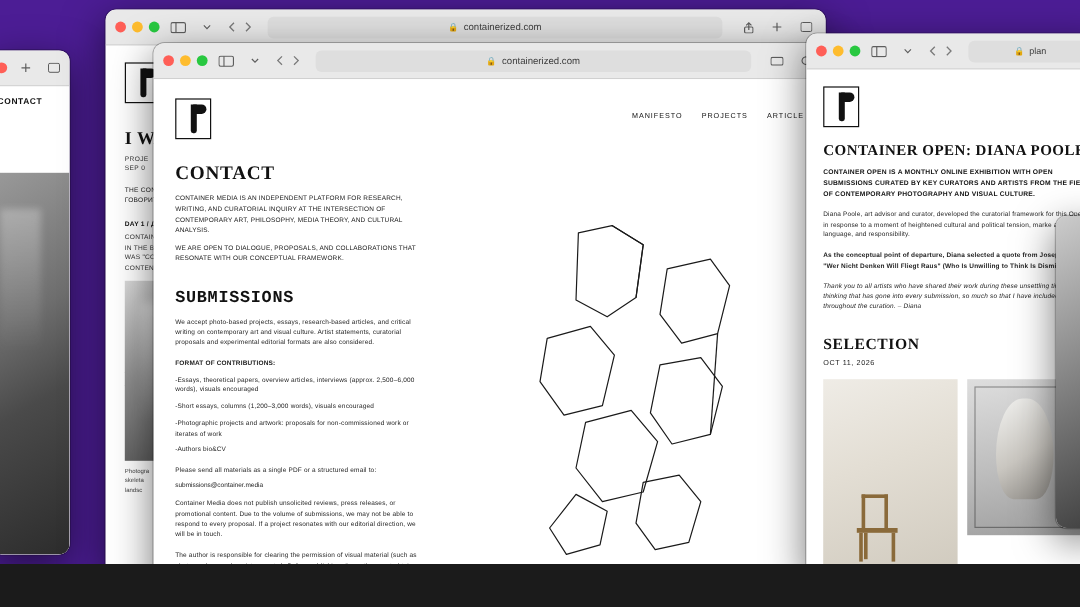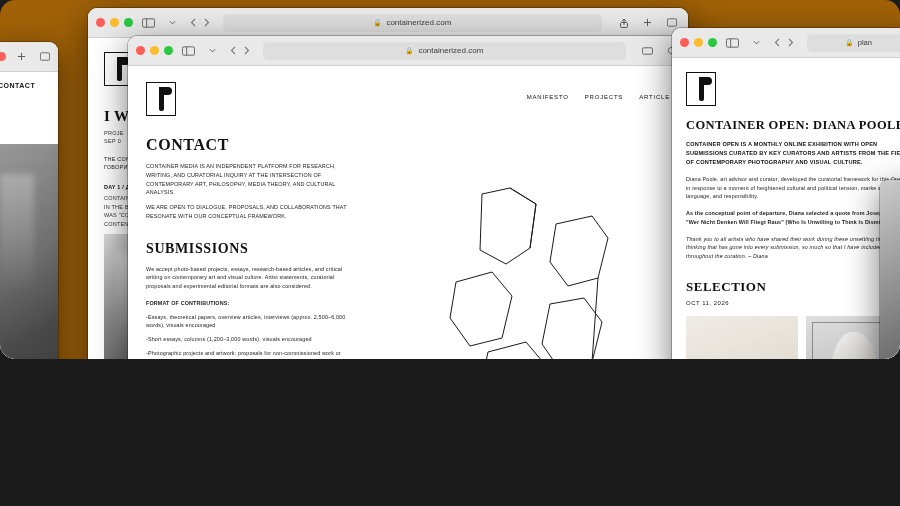--- a/index.html
+++ b/index.html
@@ -3,25 +3,24 @@
 <meta charset="utf-8">
 <style>
   html, body {
     margin: 0;
     padding: 0;
     background: #1b1b1b;
   }
   #root {
     position: relative;
     width: 900px;
-    height: 359px;
+    height: 470px;
     overflow: hidden;
-    background: #a16207;
+    background: #4c1d95;
     font-family: "Liberation Sans", sans-serif;
-    border-radius: 15px;
   }
 
   
   .window {
     position: absolute;
     background: #ffffff;
     border-radius: 9px;
     box-shadow: 0 10px 34px rgba(0,0,0,0.55), 0 0 0 1px rgba(0,0,0,0.25);
     overflow: hidden;
   }
@@ -274,21 +273,21 @@
     width: 206px;
   }
   .wb-h1 {
     font-family: "Liberation Serif", serif;
     font-size: 16px;
     font-weight: 700;
     letter-spacing: 0.6px;
     color: #111;
   }
   .wb-h2 {
-    font-family: Liberation Serif, serif;
+    font-family: Liberation Mono, monospace;
     font-size: 14px;
     font-weight: 700;
     letter-spacing: 0.6px;
     color: #111;
     margin-top: 20px;
   }
   .wb-p {
     font-size: 5.4px;
     line-height: 1.62;
     color: #1c1c1c;

